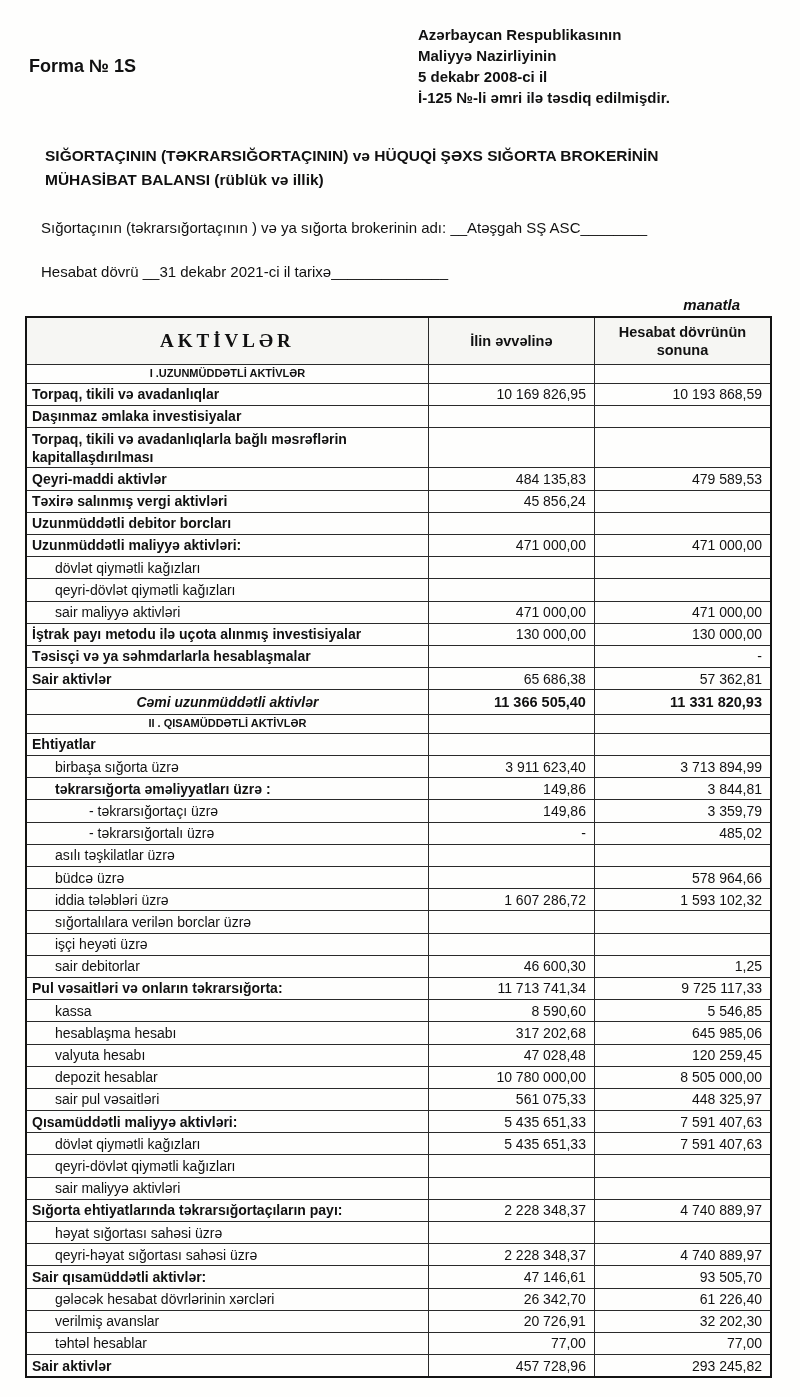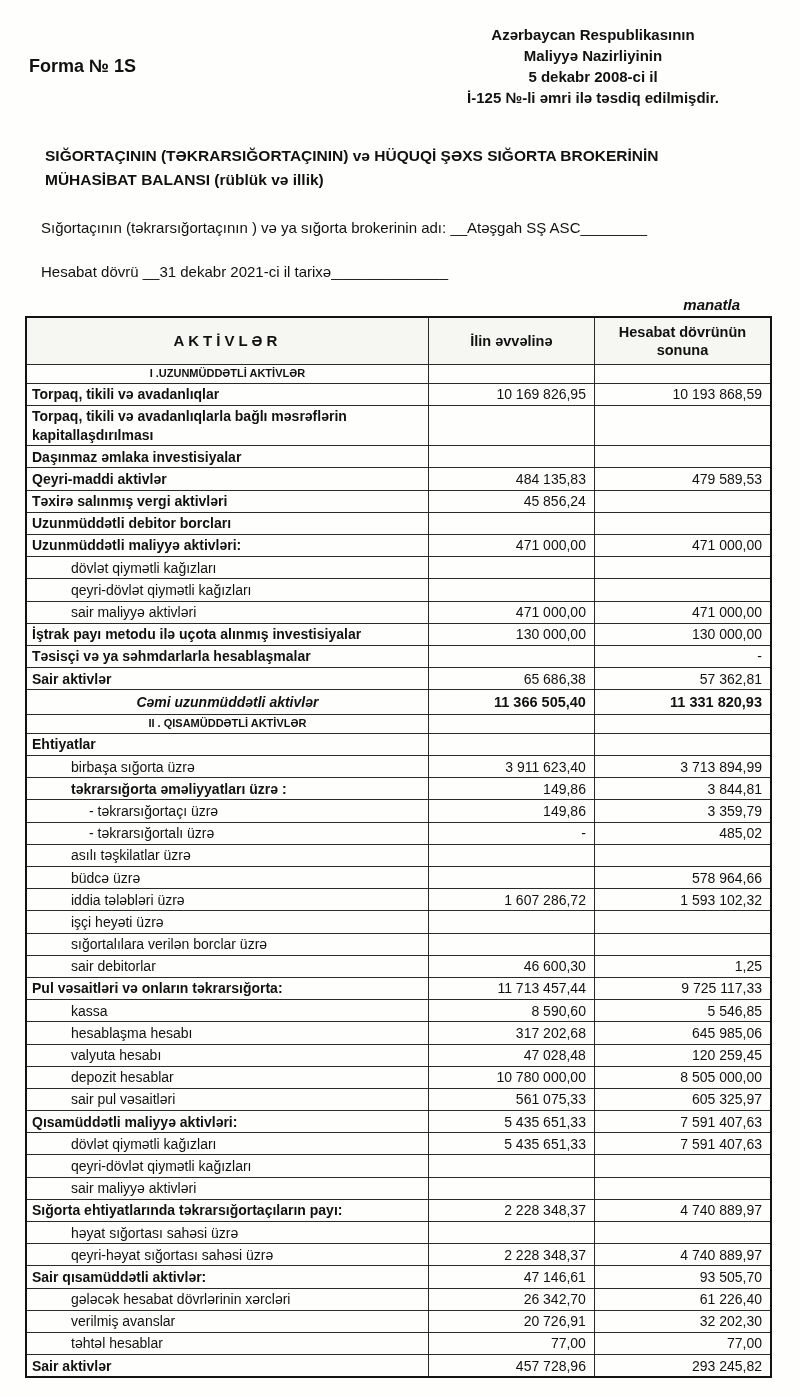--- a/index.html
+++ b/index.html
@@ -5,21 +5,21 @@
   html,body{margin:0;padding:0;background:#ffffff;}
   .page{
     width:800px;min-height:1397px;box-sizing:border-box;
     padding:12px 28px 14px 25px;
     background:#fefefd;color:#111;
     font-family:"Liberation Sans", sans-serif;
   }
   .top{display:flex;justify-content:space-between;align-items:flex-start;}
   .form-label{font-weight:bold;font-size:18px;margin-top:44px;margin-left:4px;}
   .approval{
-    text-align:center;font-weight:bold;font-size:15px;line-height:1.4;
+    text-align:left;font-weight:bold;font-size:15px;line-height:1.4;
     width:350px;margin-right:4px;margin-top:12px;
   }
   .doc-title{
     text-align:left;font-weight:bold;font-size:15.5px;line-height:1.55;
     margin:36px 20px 0 20px;
   }
   .meta-line{font-size:15px;margin-top:27px;margin-left:16px;}
   .meta-line .val{font-size:15px;}
   .currency{
     text-align:right;font-weight:bold;font-style:italic;font-size:15px;
@@ -29,25 +29,25 @@
     width:100%;border-collapse:collapse;border:2px solid #141414;
     table-layout:fixed;
   }
   table.balance th, table.balance td{
     border:1px solid #2a2a2a;vertical-align:middle;box-sizing:border-box;
   }
   thead th{
     font-weight:bold;font-size:14.5px;text-align:center;
     padding:5px 4px;line-height:1.25;background:#f6f6f3;
   }
-  th.aktivler{letter-spacing:4px;font-size:15px;}
+  th.aktivler{letter-spacing:4px;font-size:19px;font-family:Liberation Serif, serif;}
   tbody td{font-size:14px;padding:1.5px 5px;line-height:1.3;}
   td.label{text-align:left;}
   td.label.b{font-weight:bold;}
-  td.label.ind1{padding-left:44px;}
+  td.label.ind1{padding-left:28px;}
   td.label.ind2{padding-left:62px;}
   td.val{text-align:right;padding-right:8px;white-space:nowrap;}
   tr.row-section td.label{
     text-align:center;font-weight:bold;font-size:11px;padding:1px 16px;line-height:1.4;
   }
   tr.row-total td.label{
     text-align:center;font-weight:bold;font-style:italic;font-size:14px;padding:3px 4px;
   }
   tr.row-total td.val, tr.row-grand td.val{font-weight:bold;font-size:14.5px;}
 </style>
@@ -98,26 +98,26 @@
           <td class="label ind0 b">I .UZUNMÜDDƏTLİ AKTİVLƏR</td>
           <td class="val"></td>
           <td class="val"></td>
         </tr>
         <tr class="row-row">
           <td class="label ind0 b">Torpaq, tikili və avadanlıqlar</td>
           <td class="val">10 169 826,95</td>
           <td class="val">10 193 868,59</td>
         </tr>
         <tr class="row-row">
+          <td class="label ind0 b">Daşınmaz əmlaka investisiyalar</td>
+          <td class="val"></td>
+          <td class="val"></td>
+        </tr>
+        <tr class="row-row">
           <td class="label ind0 b">Torpaq, tikili və avadanlıqlarla bağlı məsrəflərin kapitallaşdırılması</td>
-          <td class="val"></td>
-          <td class="val"></td>
-        </tr>
-        <tr class="row-row">
-          <td class="label ind0 b">Daşınmaz əmlaka investisiyalar</td>
           <td class="val"></td>
           <td class="val"></td>
         </tr>
         <tr class="row-row">
           <td class="label ind0 b">Qeyri-maddi aktivlər</td>
           <td class="val">484 135,83</td>
           <td class="val">479 589,53</td>
         </tr>
         <tr class="row-row">
           <td class="label ind0 b">Təxirə salınmış vergi aktivləri</td>
@@ -208,37 +208,37 @@
           <td class="label ind1">büdcə üzrə</td>
           <td class="val"></td>
           <td class="val">578 964,66</td>
         </tr>
         <tr class="row-row">
           <td class="label ind1">iddia tələbləri üzrə</td>
           <td class="val">1 607 286,72</td>
           <td class="val">1 593 102,32</td>
         </tr>
         <tr class="row-row">
+          <td class="label ind1">sığortalılara verilən borclar üzrə</td>
+          <td class="val"></td>
+          <td class="val"></td>
+        </tr>
+        <tr class="row-row">
           <td class="label ind1">işçi heyəti üzrə</td>
-          <td class="val"></td>
-          <td class="val"></td>
-        </tr>
-        <tr class="row-row">
-          <td class="label ind1">sığortalılara verilən borclar üzrə</td>
           <td class="val"></td>
           <td class="val"></td>
         </tr>
         <tr class="row-row">
           <td class="label ind1">sair debitorlar</td>
           <td class="val">46 600,30</td>
           <td class="val">1,25</td>
         </tr>
         <tr class="row-row">
           <td class="label ind0 b">Pul vəsaitləri  və onların təkrarsığorta:</td>
-          <td class="val">11 713 457,44</td>
+          <td class="val">11 713 741,34</td>
           <td class="val">9 725 117,33</td>
         </tr>
         <tr class="row-row">
           <td class="label ind1">kassa</td>
           <td class="val">8 590,60</td>
           <td class="val">5 546,85</td>
         </tr>
         <tr class="row-row">
           <td class="label ind1">hesablaşma hesabı</td>
           <td class="val">317 202,68</td>
@@ -250,21 +250,21 @@
           <td class="val">120 259,45</td>
         </tr>
         <tr class="row-row">
           <td class="label ind1">depozit hesablar</td>
           <td class="val">10 780 000,00</td>
           <td class="val">8 505 000,00</td>
         </tr>
         <tr class="row-row">
           <td class="label ind1">sair pul vəsaitləri</td>
           <td class="val">561 075,33</td>
-          <td class="val">605 325,97</td>
+          <td class="val">448 325,97</td>
         </tr>
         <tr class="row-row">
           <td class="label ind0 b">Qısamüddətli maliyyə aktivləri:</td>
           <td class="val">5 435 651,33</td>
           <td class="val">7 591 407,63</td>
         </tr>
         <tr class="row-row">
           <td class="label ind1">dövlət qiymətli kağızları</td>
           <td class="val">5 435 651,33</td>
           <td class="val">7 591 407,63</td>

